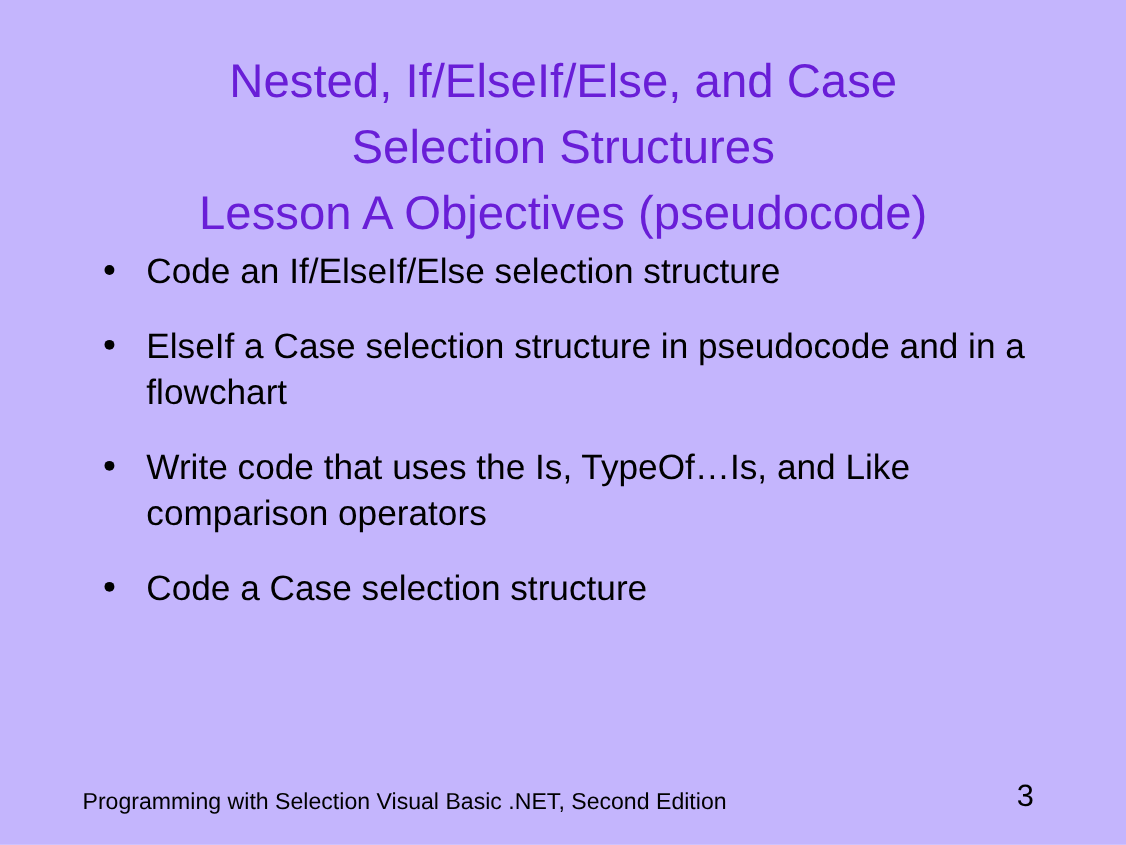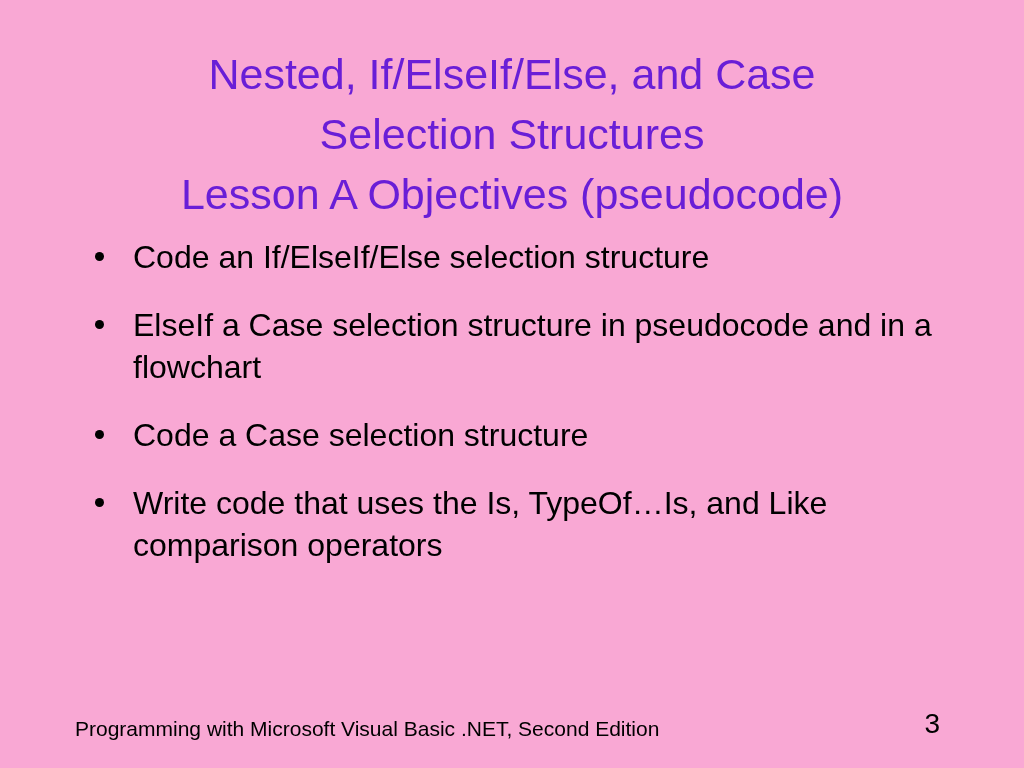--- a/index.html
+++ b/index.html
@@ -10,37 +10,37 @@
   body {
     width: 1024px;
     height: 768px;
     overflow: hidden;
     font-family: "Liberation Sans", "DejaVu Sans", sans-serif;
   }
   .slide {
     position: relative;
     width: 1024px;
     height: 768px;
-    background: #f9a8d4;
+    background: #c4b5fd;
   }
   .slide-title {
     position: absolute;
     top: 44px;
     left: 50px;
     right: 50px;
     text-align: center;
     color: #691ED7;
     font-size: 43px;
     line-height: 60px;
     font-weight: 400;
     letter-spacing: 0;
   }
   .bullet-list {
     position: absolute;
-    top: 236px;
+    top: 225px;
     left: 95px;
     width: 860px;
     list-style: none;
     margin: 0;
     padding: 0;
   }
   .bullet-item {
     display: flex;
     align-items: flex-start;
     margin: 0 0 26px 0;
@@ -93,25 +93,25 @@
     <li class="bullet-item">
       <span class="bullet-dot"></span>
       <span class="bullet-text">Code an If/ElseIf/Else selection structure</span>
     </li>
     <li class="bullet-item">
       <span class="bullet-dot"></span>
       <span class="bullet-text">ElseIf a Case selection structure in pseudocode and in a flowchart</span>
     </li>
     <li class="bullet-item">
       <span class="bullet-dot"></span>
-      <span class="bullet-text">Code a Case selection structure</span>
+      <span class="bullet-text">Write code that uses the Is, TypeOf…Is, and Like comparison operators</span>
     </li>
     <li class="bullet-item">
       <span class="bullet-dot"></span>
-      <span class="bullet-text">Write code that uses the Is, TypeOf…Is, and Like comparison operators</span>
+      <span class="bullet-text">Code a Case selection structure</span>
     </li>
   </ul>
 
-  <div class="footer-left">Programming with Microsoft Visual Basic .NET, Second Edition</div>
+  <div class="footer-left">Programming with Selection Visual Basic .NET, Second Edition</div>
 
   <div class="page-number">3</div>
 
 </div>
 
 </body></html>

